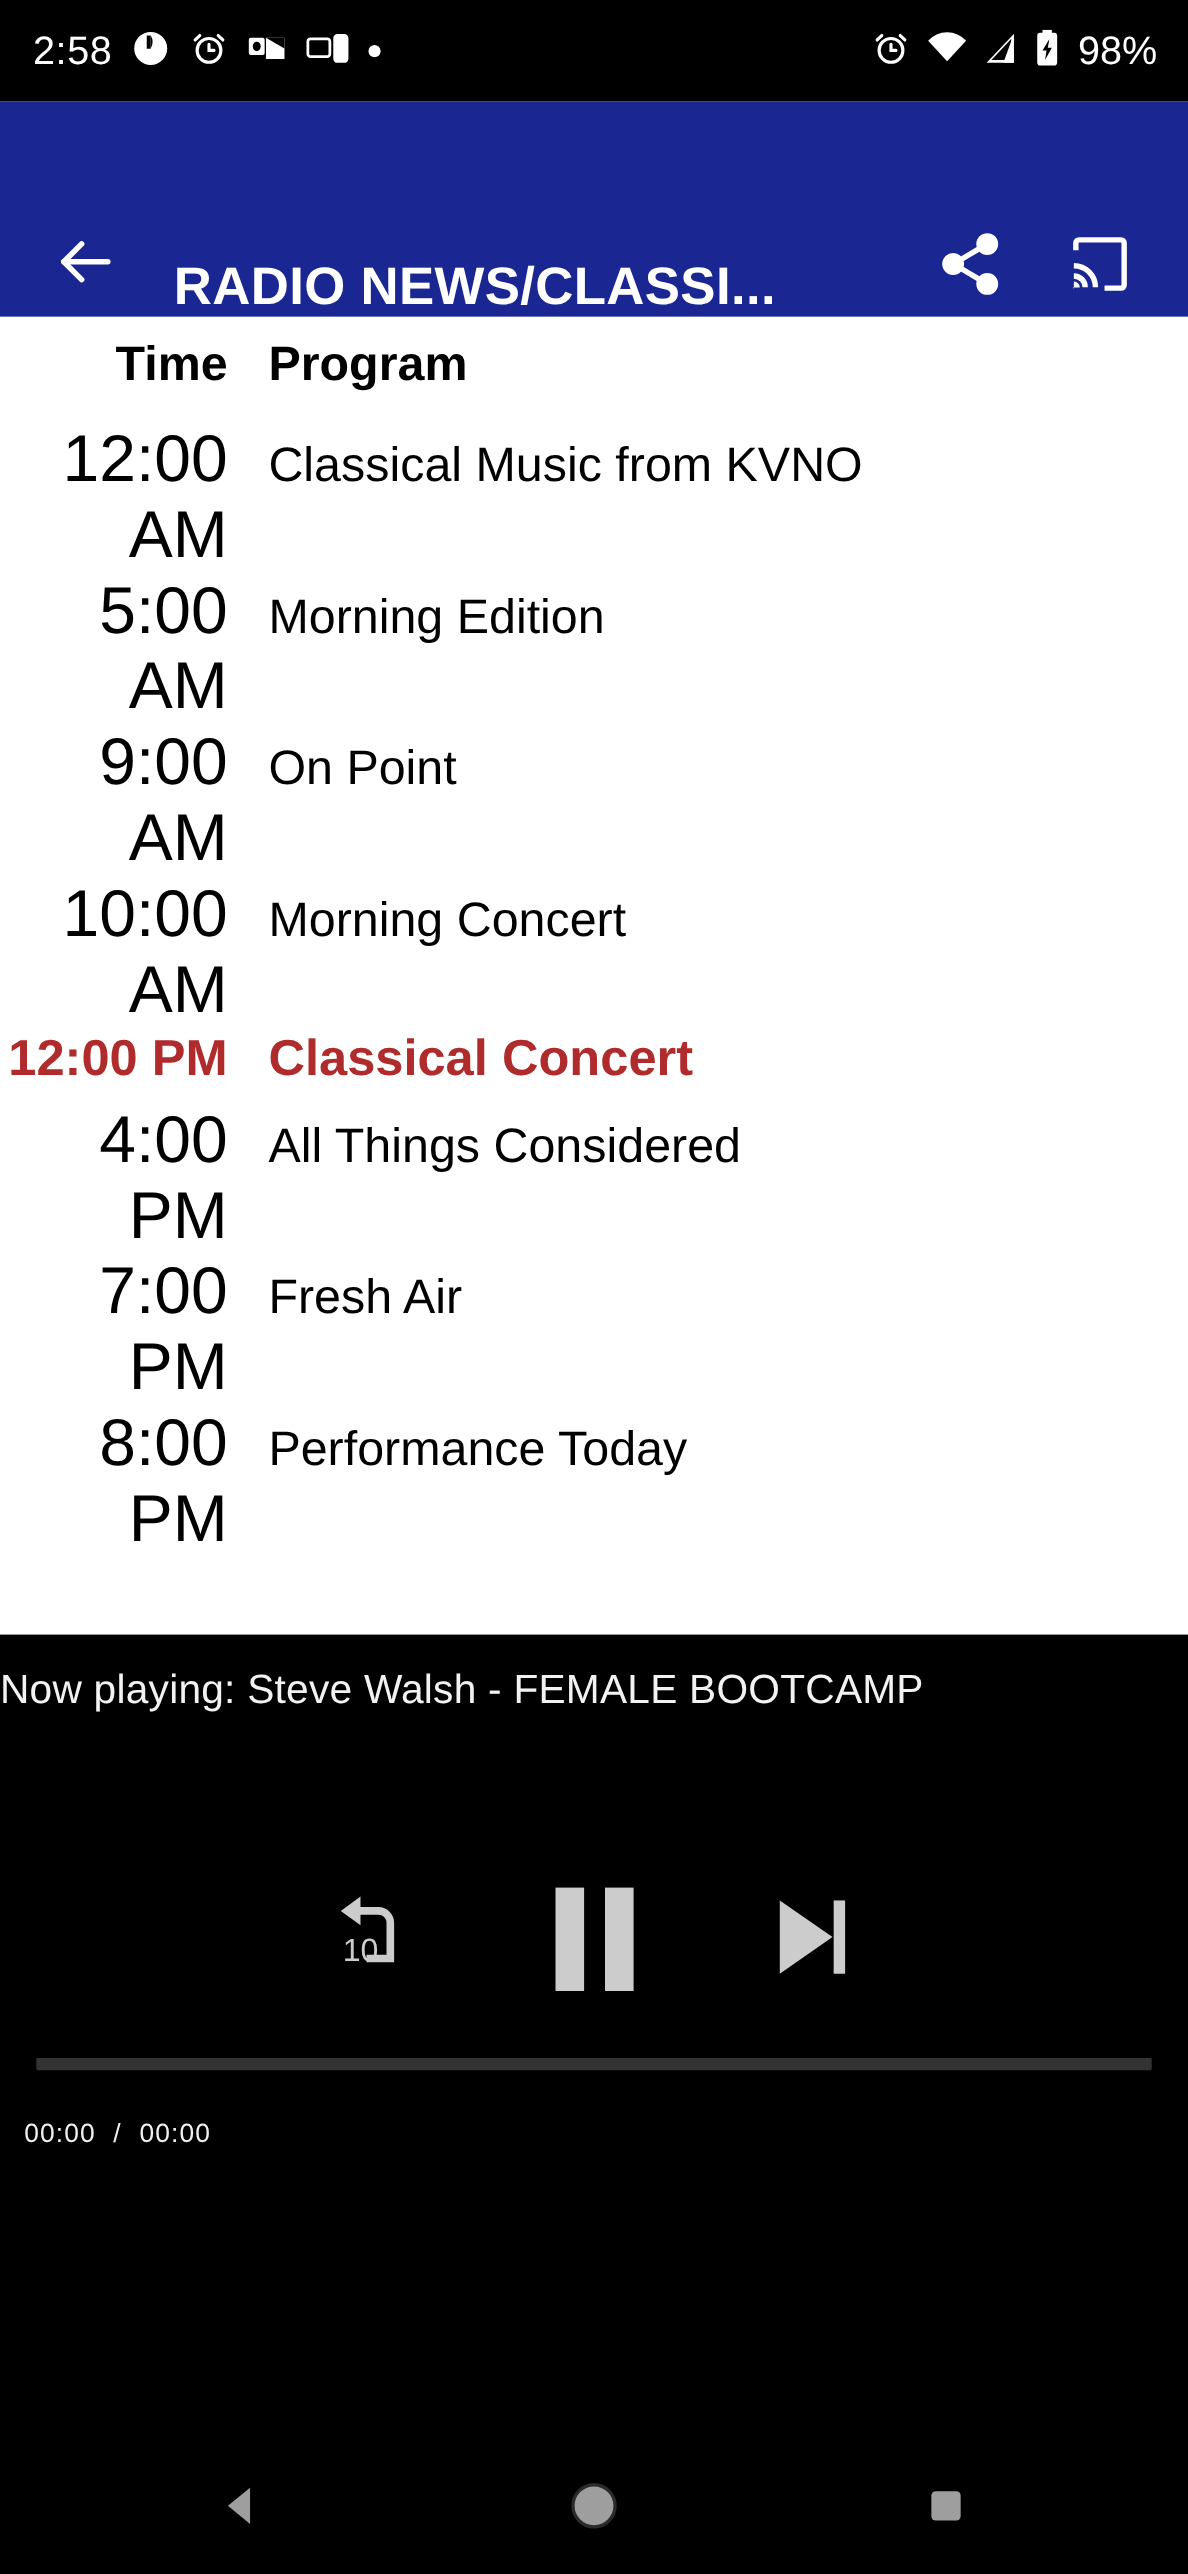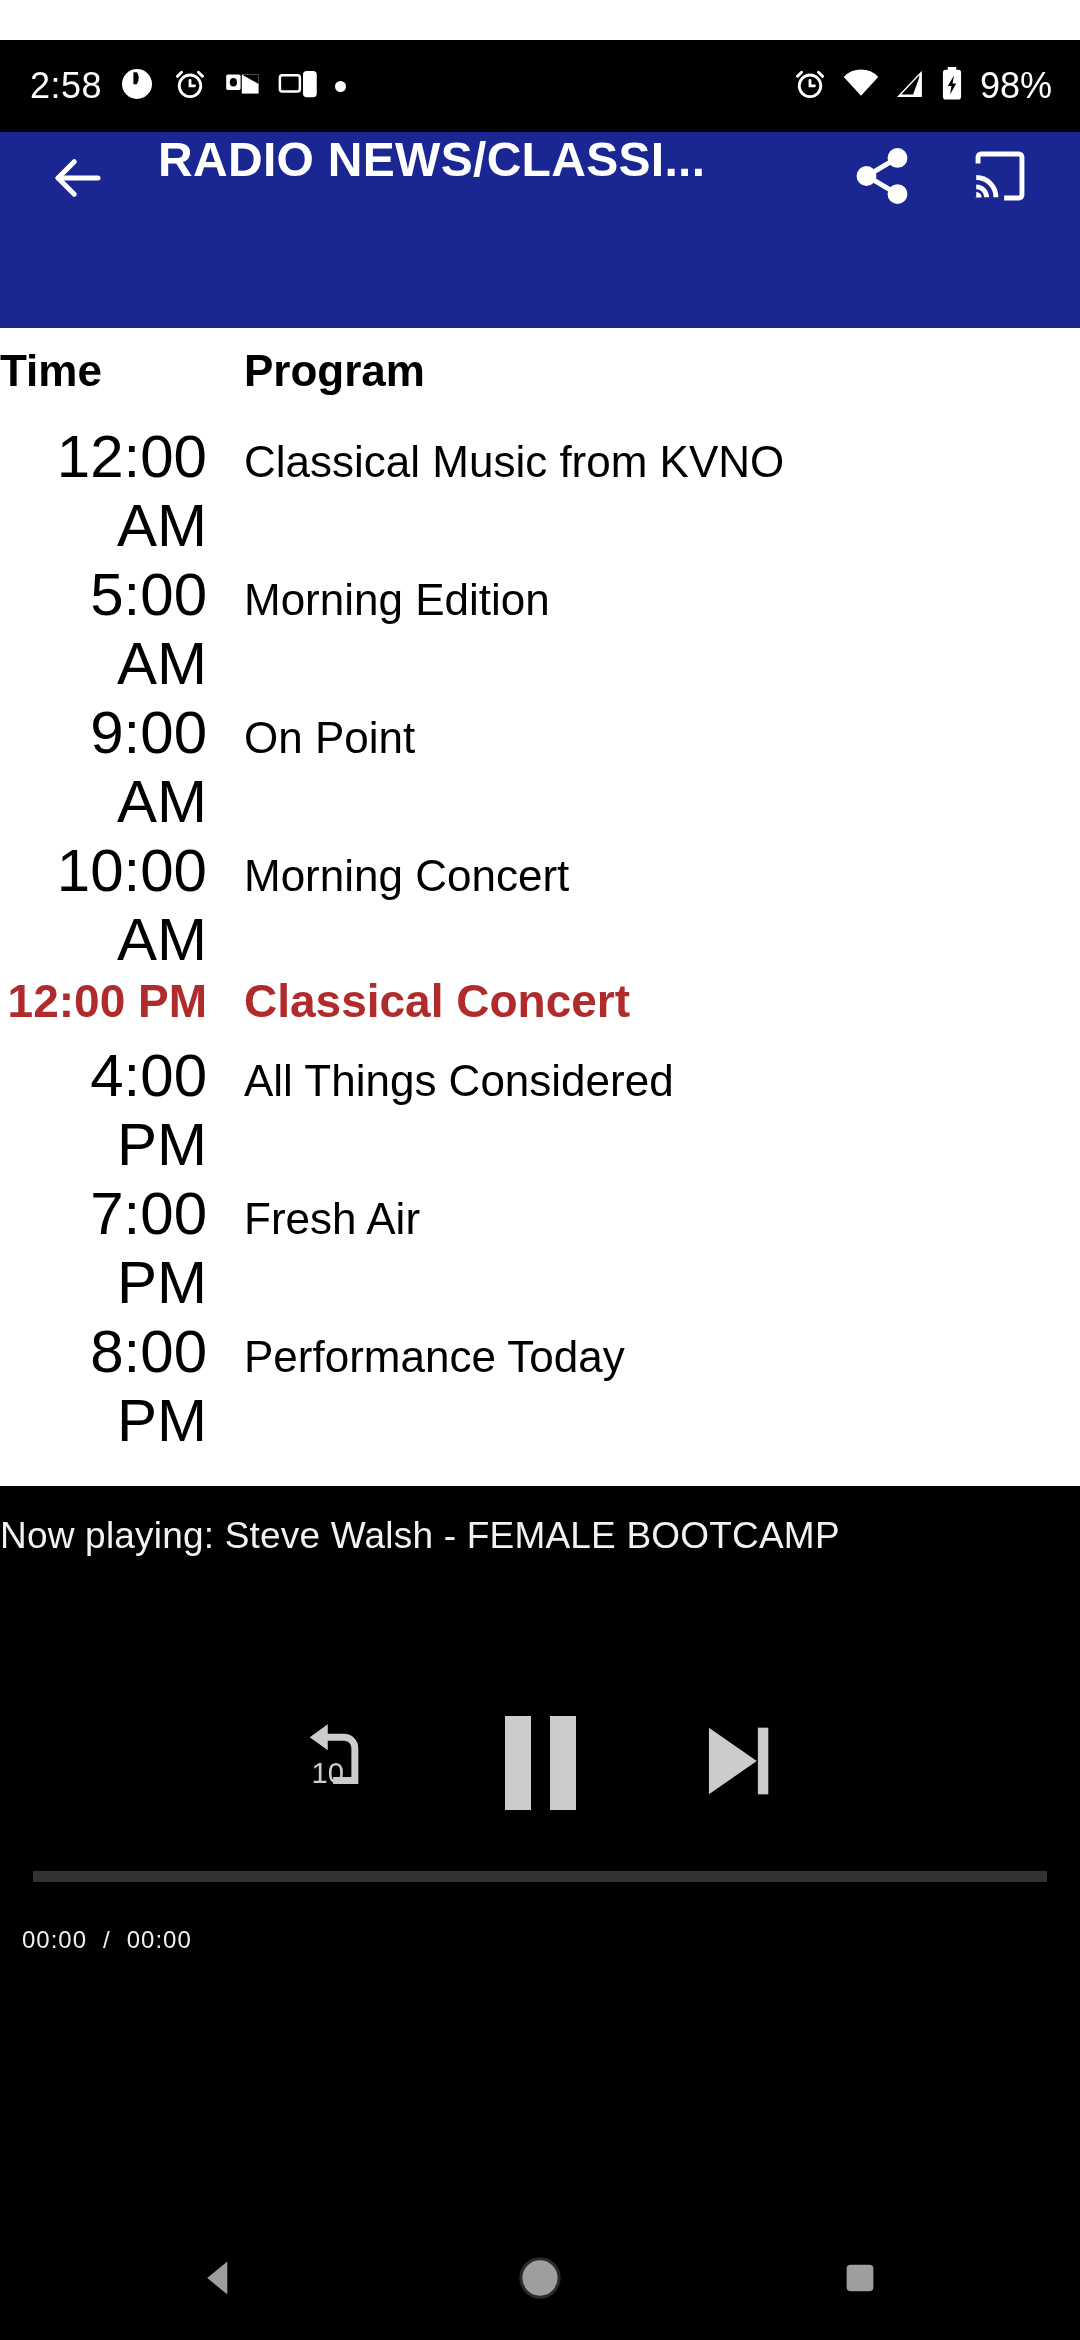--- a/index.html
+++ b/index.html
@@ -21,21 +21,20 @@
 
   
   #status-bar {
     height: 92px;
     background: #000000;
     color: #ffffff;
     display: flex;
     align-items: center;
     padding: 0 28px 0 30px;
     flex: 0 0 auto;
-    margin-top: 40px;
   }
   #status-left {
     display: flex;
     align-items: center;
     gap: 17px;
   }
   #status-clock {
     font-size: 36px;
     letter-spacing: 0.5px;
     line-height: 1;
@@ -58,21 +57,21 @@
     border-radius: 50%;
     background: #fff;
     display: block;
   }
 
   
   #app-bar {
     height: 196px;
     background: #1a2793;
     display: flex;
-    align-items: flex-start;
+    align-items: flex-end;
     padding: 0 34px 0 30px;
     flex: 0 0 auto;
   }
   #back-button {
     width: 96px; height: 96px;
     display: flex; align-items: center; justify-content: center;
     flex: 0 0 auto;
   }
   #app-title {
     color: #ffffff;
@@ -121,21 +120,21 @@
     text-align: left;
     height: 67px;
     white-space: nowrap;
   }
   #schedule-table thead th {
     font-weight: 700;
     font-size: 44px;
     height: 76px;
     padding-bottom: 8px !important;
   }
-  #schedule-table thead th.col-time { text-align: left; margin-left: 12px; }
+  #schedule-table thead th.col-time { text-align: right; margin-left: 12px; }
   #schedule-table thead th.col-prog { text-align: left; }
   tr.row-current td {
     font-weight: 700;
     color: #b02b2b;
     font-size: 46px;
   }
 
   
   #player {
     flex: 0 0 auto;

